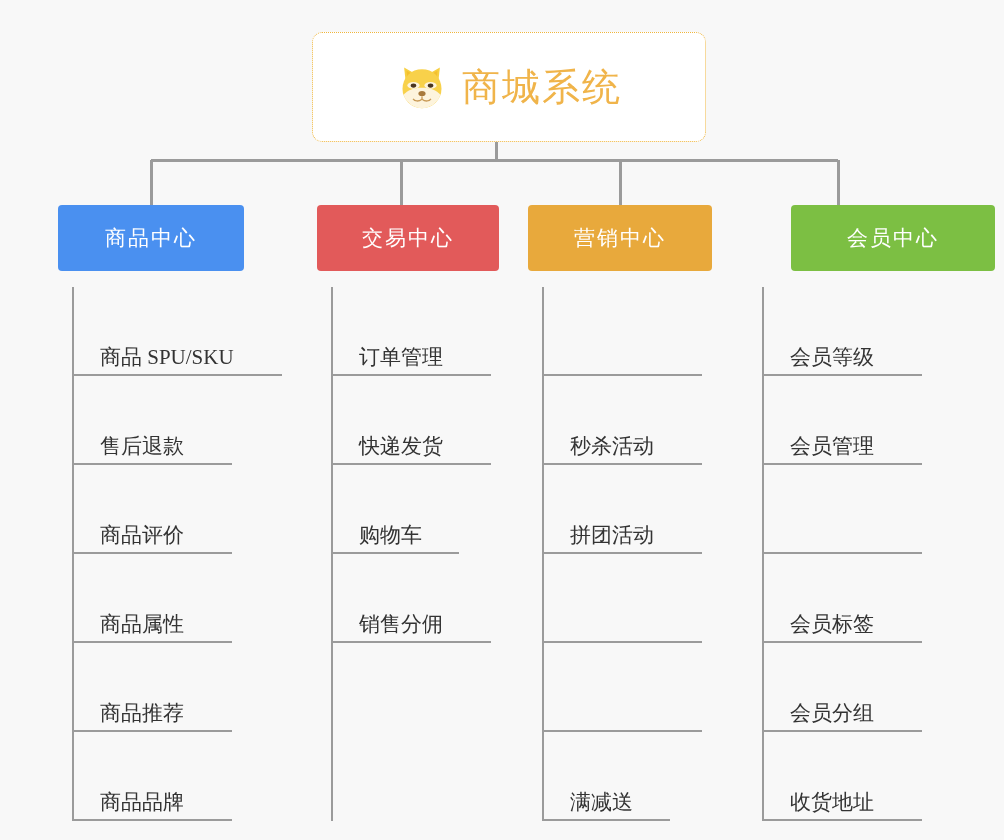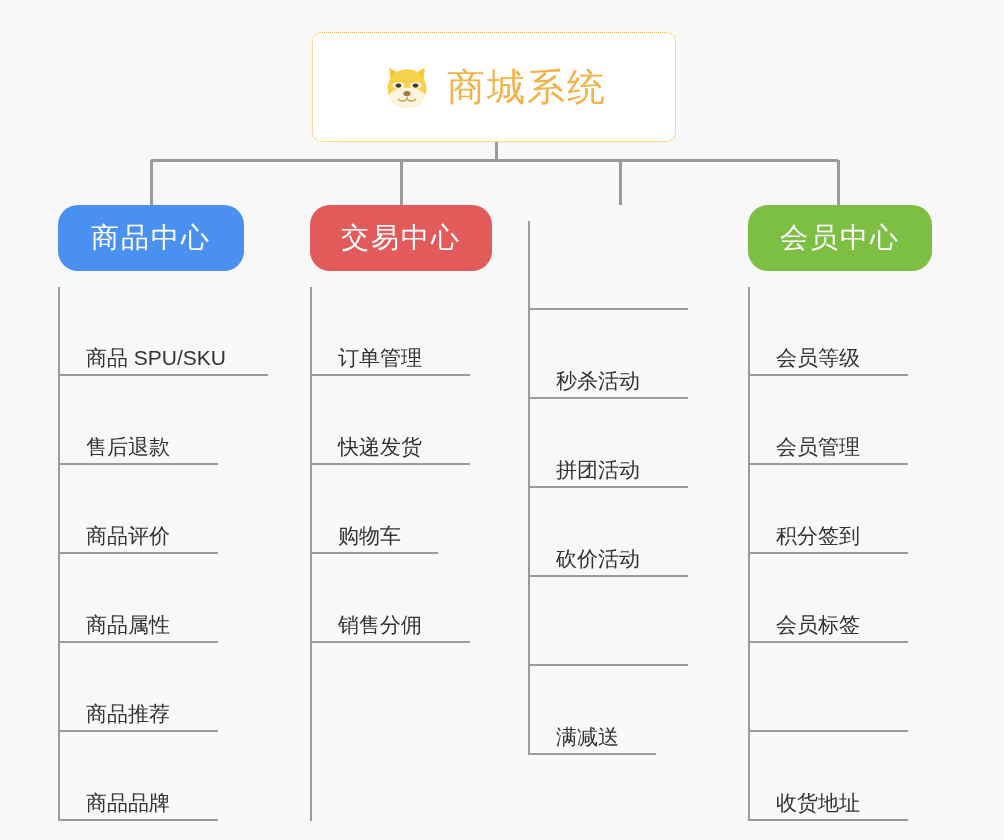--- a/index.html
+++ b/index.html
@@ -28,21 +28,21 @@
     width: 1004px;
     height: 840px;
     pointer-events: none;
   }
 
   
   #root-node {
     position: absolute;
     left: 312px;
     top: 32px;
-    width: 364px;
+    width: 394px;
     height: 110px;
     box-sizing: border-box;
     background: #ffffff;
     border: 1.5px dotted #f0b63c;
     border-radius: 10px;
     display: flex;
     align-items: center;
     justify-content: center;
     gap: 14px;
   }
@@ -60,35 +60,37 @@
   }
 
   
   .branch {
     position: absolute;
     top: 205px;
   }
   .branch-header {
     box-sizing: border-box;
     height: 66px;
-    border-radius: 20px;
+    border-radius: 4px;
     display: flex;
     align-items: center;
     justify-content: center;
     color: #ffffff;
-    font-size: 28px;
+    font-size: 21px;
     letter-spacing: 2px;
     white-space: nowrap;
   }
 
   
   .leaf-list {
     position: relative;
+    margin-left: 14px;
     padding: 0;
     list-style: none;
+    font-family: Liberation Serif, serif;
   }
   .leaf-trunk {
     position: absolute;
     left: 0;
     top: 0;
     width: 2px;
     background: #9b9b9b;
   }
   .leaf-item {
     position: relative;
@@ -176,21 +178,21 @@
           <li class="leaf-item">
             <div class="leaf-underline" style="width: 160px; background: rgb(155, 155, 155);"></div>
             <span class="leaf-label">商品推荐</span>
           </li>
           <li class="leaf-item">
             <div class="leaf-underline" style="width: 160px; background: rgb(155, 155, 155);"></div>
             <span class="leaf-label">商品品牌</span>
           </li>
         </ul>
       </div>
-      <div class="branch" style="left: 310px;">
+      <div class="branch" style="left: 317px;">
         <div class="branch-header" style="width: 182px; background: rgb(226, 90, 90);">交易中心</div>
         <ul class="leaf-list">
           <div class="leaf-trunk" style="height: 534px; background: rgb(155, 155, 155);"></div>
           <li class="leaf-item">
             <div class="leaf-underline" style="width: 160px; background: rgb(155, 155, 155);"></div>
             <span class="leaf-label">订单管理</span>
           </li>
           <li class="leaf-item">
             <div class="leaf-underline" style="width: 160px; background: rgb(155, 155, 155);"></div>
             <span class="leaf-label">快递发货</span>
@@ -199,68 +201,68 @@
             <div class="leaf-underline" style="width: 128px; background: rgb(155, 155, 155);"></div>
             <span class="leaf-label">购物车</span>
           </li>
           <li class="leaf-item">
             <div class="leaf-underline" style="width: 160px; background: rgb(155, 155, 155);"></div>
             <span class="leaf-label">销售分佣</span>
           </li>
         </ul>
       </div>
       <div class="branch" style="left: 528px;">
+        <div class="branch-header" style="width: 184px; background: rgb(232, 169, 60);">营销中心</div>
         <ul class="leaf-list">
           <div class="leaf-trunk" style="height: 534px; background: rgb(155, 155, 155);"></div>
           <li class="leaf-item">
             <div class="leaf-underline" style="width: 160px; background: rgb(155, 155, 155);"></div>
           </li>
           <li class="leaf-item">
             <div class="leaf-underline" style="width: 160px; background: rgb(155, 155, 155);"></div>
             <span class="leaf-label">秒杀活动</span>
           </li>
           <li class="leaf-item">
             <div class="leaf-underline" style="width: 160px; background: rgb(155, 155, 155);"></div>
             <span class="leaf-label">拼团活动</span>
           </li>
           <li class="leaf-item">
             <div class="leaf-underline" style="width: 160px; background: rgb(155, 155, 155);"></div>
-            <span class="leaf-label">砍价活动</span>
           </li>
           <li class="leaf-item">
             <div class="leaf-underline" style="width: 160px; background: rgb(155, 155, 155);"></div>
           </li>
           <li class="leaf-item">
             <div class="leaf-underline" style="width: 128px; background: rgb(155, 155, 155);"></div>
             <span class="leaf-label">满减送</span>
           </li>
         </ul>
       </div>
       <div class="branch" style="left: 748px;">
-        <div class="branch-header" style="width: 184px; background: rgb(124, 191, 67);">会员中心</div>
+        <div class="branch-header" style="width: 204px; background: rgb(124, 191, 67); margin-left: 43px;">会员中心</div>
         <ul class="leaf-list">
           <div class="leaf-trunk" style="height: 534px; background: rgb(155, 155, 155);"></div>
           <li class="leaf-item">
             <div class="leaf-underline" style="width: 160px; background: rgb(155, 155, 155);"></div>
             <span class="leaf-label">会员等级</span>
           </li>
           <li class="leaf-item">
             <div class="leaf-underline" style="width: 160px; background: rgb(155, 155, 155);"></div>
             <span class="leaf-label">会员管理</span>
           </li>
           <li class="leaf-item">
             <div class="leaf-underline" style="width: 160px; background: rgb(155, 155, 155);"></div>
-            <span class="leaf-label">积分签到</span>
           </li>
           <li class="leaf-item">
             <div class="leaf-underline" style="width: 160px; background: rgb(155, 155, 155);"></div>
             <span class="leaf-label">会员标签</span>
           </li>
           <li class="leaf-item">
             <div class="leaf-underline" style="width: 160px; background: rgb(155, 155, 155);"></div>
+            <span class="leaf-label">会员分组</span>
           </li>
           <li class="leaf-item">
             <div class="leaf-underline" style="width: 160px; background: rgb(155, 155, 155);"></div>
             <span class="leaf-label">收货地址</span>
           </li>
         </ul>
       </div>
     </div>
 
 </div>

